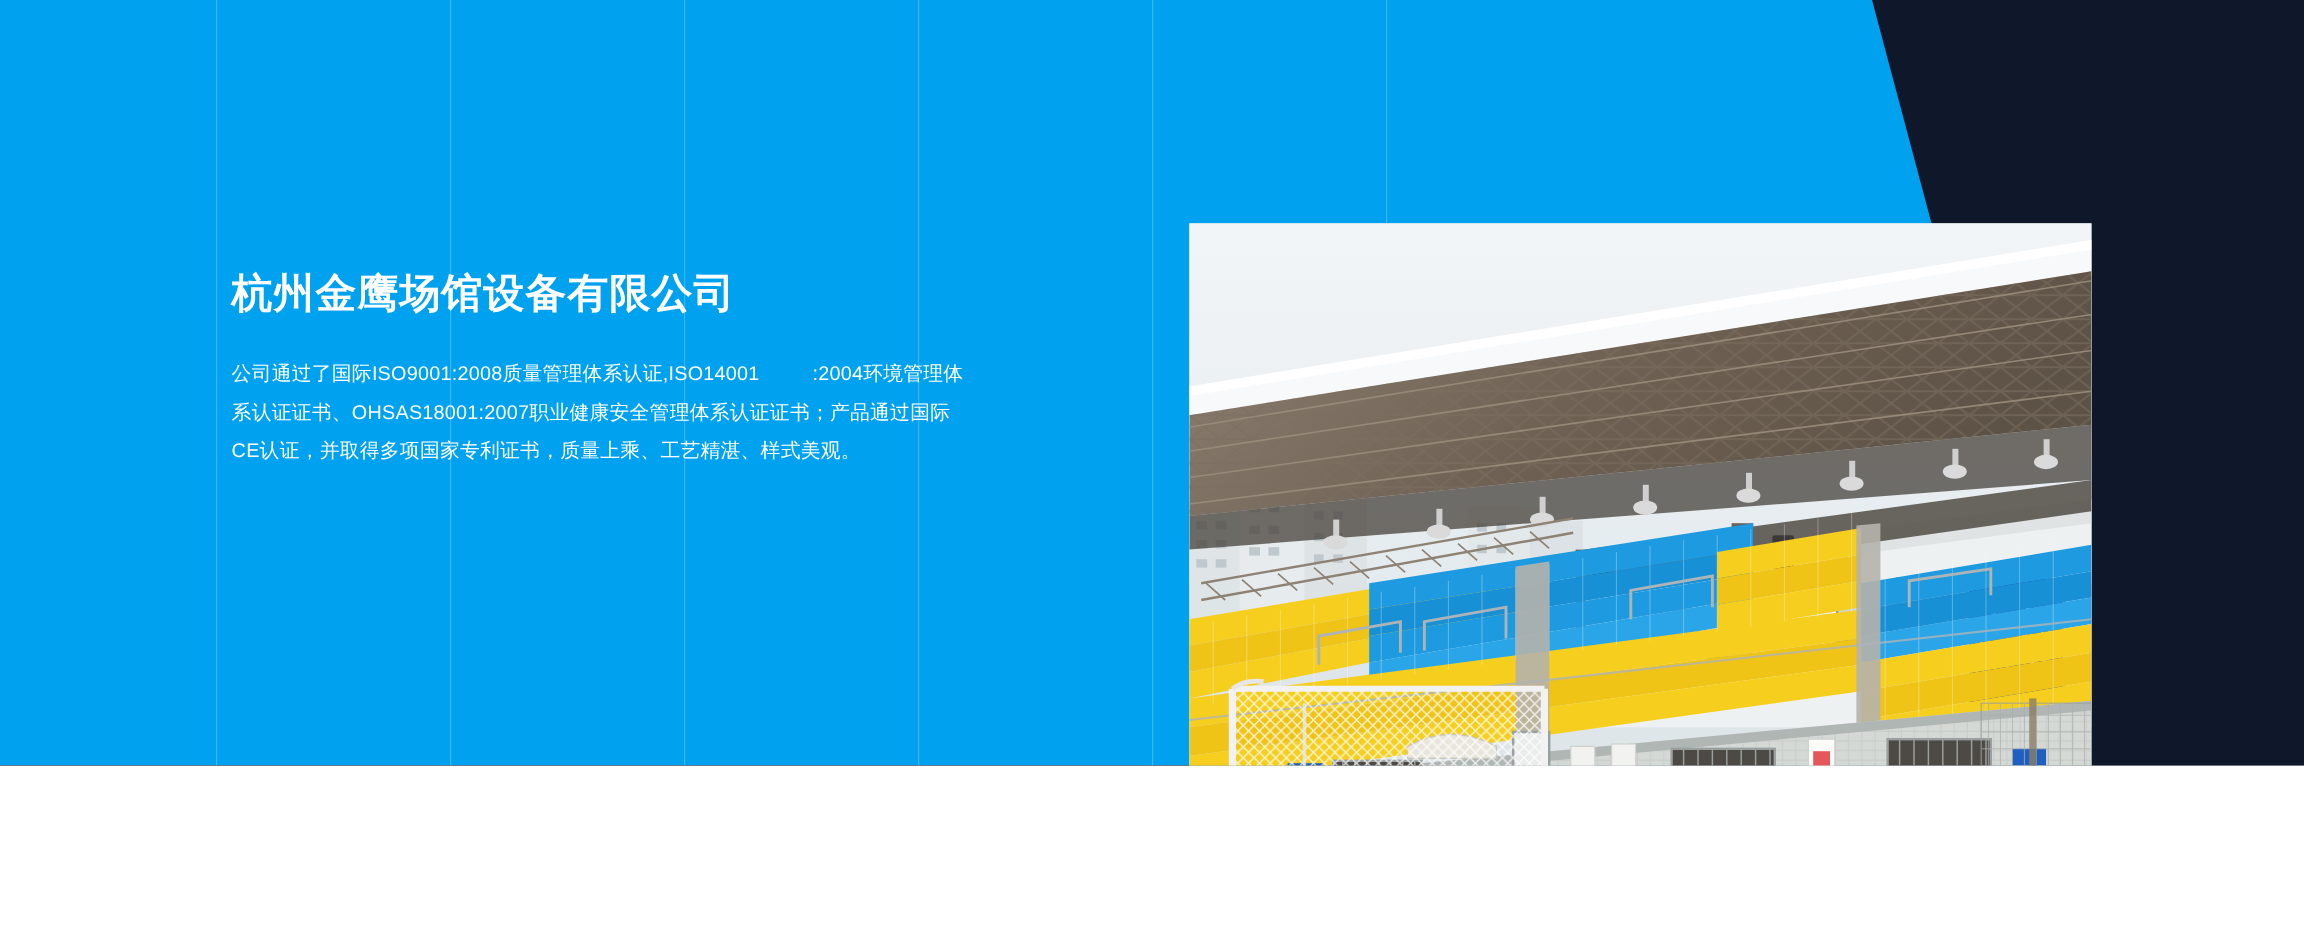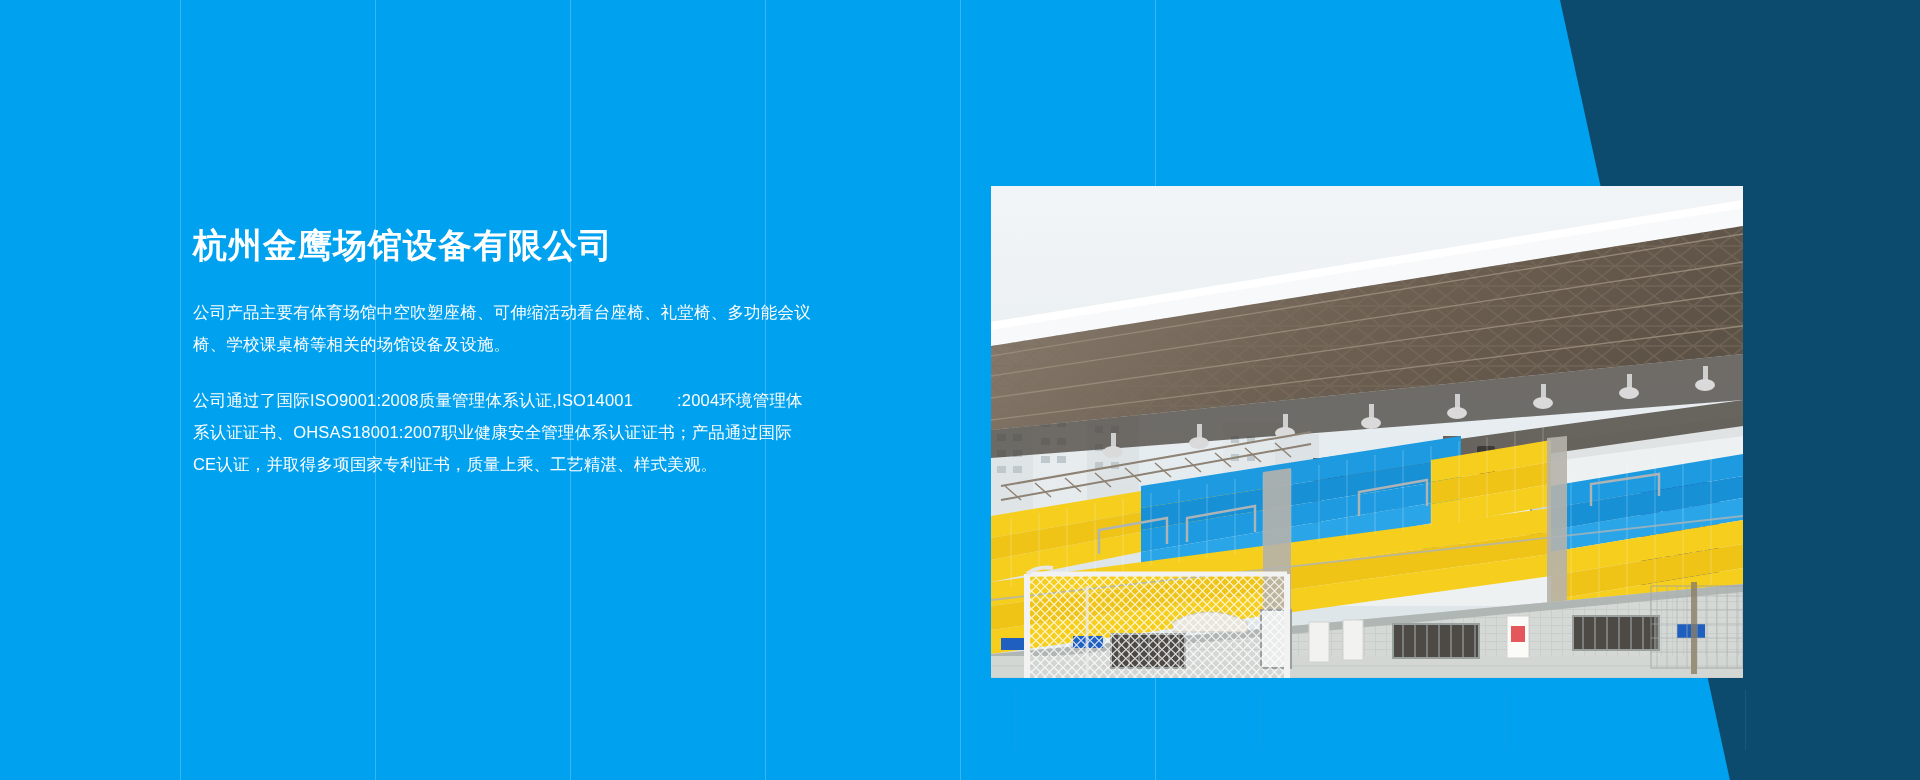--- a/index.html
+++ b/index.html
@@ -6,22 +6,22 @@
   html, body {
     width:1920px; height:780px;
     overflow:hidden;
     background:#ffffff;
     font-family:"Liberation Sans","DejaVu Sans",sans-serif;
   }
 
   #stage {
     position:relative;
     width:1920px;
-    height:780px;
-    background:#0c4a6e;
+    height:638px;
+    background:#0f172a;
     overflow:hidden;
   }
 
   
   .blue-field {
     position:absolute;
     inset:0;
     background:#00A2F0;
     
     clip-path: polygon(
@@ -113,21 +113,20 @@
     <div class="vline" style="left:1155px"></div>
     <div class="vline on-white" style="left:1015px;top:690px;bottom:30px"></div>
     <div class="vline on-white" style="left:1260px;top:690px;bottom:30px"></div>
     <div class="vline on-white" style="left:1505px;top:690px;bottom:30px"></div>
     <div class="vline on-white" style="left:1745px;top:690px;bottom:30px"></div>
   </div>
 
   <div class="copy">
     <div class="company-title">杭州金鹰场馆设备有限公司</div>
 
-    <p class="para">公司产品主要有体育场馆中空吹塑座椅、可伸缩活动看台座椅、礼堂椅、多功能会议椅、学校课桌椅等相关的场馆设备及设施。</p>
 
 
     <p class="para">
       <span>公司通过了国际ISO9001:2008质量管理体系认证,ISO14001</span><span class="gap-space"></span><span>:2004环境管理体系认证证书、OHSAS18001:2007职业健康安全管理体系认证证书；产品通过国际CE认证，并取得多项国家专利证书，质量上乘、工艺精湛、样式美观。</span>
     </p>
   </div>
 
   <div class="photo">
     <svg viewBox="0 0 752 492" preserveAspectRatio="none">
       <defs>

